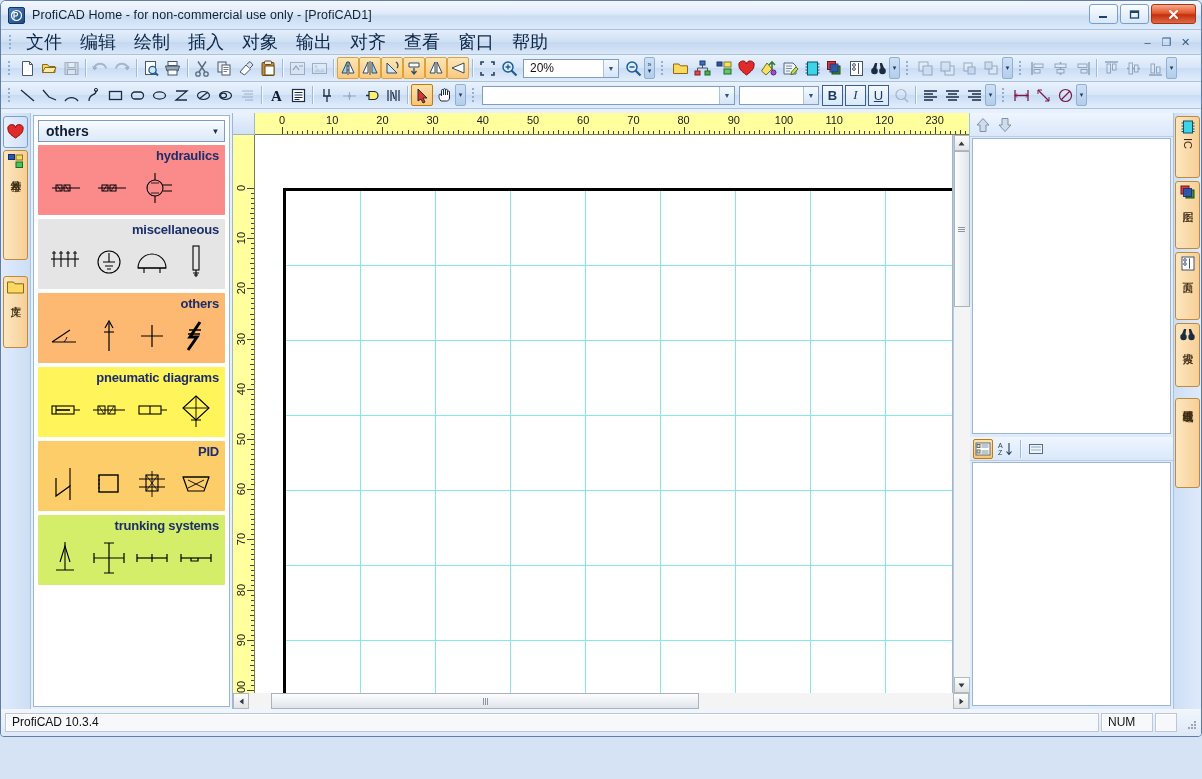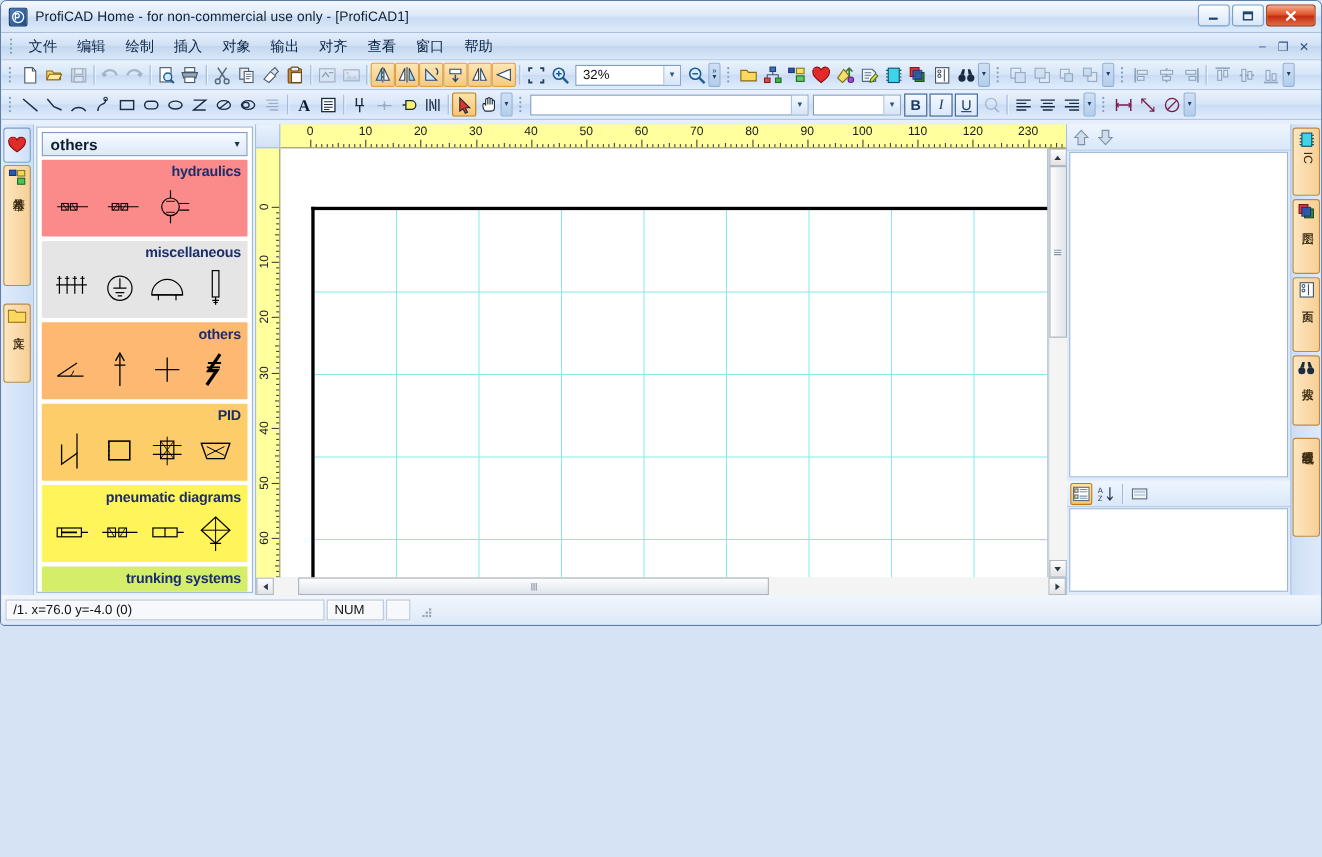--- a/index.html
+++ b/index.html
@@ -4,21 +4,21 @@
 <style>
   * { box-sizing: border-box; margin:0; padding:0; }
   html,body { width:1202px; height:779px; overflow:hidden; }
   body {
     font-family: "Liberation Sans", sans-serif;
     font-size: 12px;
     background: #d6e3f5;
     -webkit-font-smoothing: none;
   }
   .app {
-    position:relative; width:1202px; height:569px;
+    position:relative; width:1202px; height:737px;
     background: linear-gradient(180deg,#eef4fd 0%,#dfeafb 40%,#cfdff7 100%);
     border:1px solid #5e7ea8; border-radius:6px 6px 4px 4px;
     overflow:hidden;
   }
 
   
   .titlebar {
     height:29px; position:relative;
     background: linear-gradient(180deg,#f4f8fe 0%,#dfeaf9 45%,#cbdcf3 55%,#dcebfb 100%);
     border-bottom:1px solid #a8c0de;
@@ -48,21 +48,21 @@
   
   .menubar {
     height:25px; display:flex; align-items:center;
     background:linear-gradient(180deg,#e4eefb 0%,#cfe0f4 50%,#c3d7f0 51%,#d9e7f8 100%);
     border-bottom:1px solid #a9c2e0;
     padding-left:2px;
   }
   .gripper { width:8px;height:18px; display:flex;flex-direction:column;
      justify-content:center; align-items:center; gap:2px; margin:0 3px; }
   .gripper i { display:block;width:2px;height:2px;background:#7d9cc0;border-radius:50%; }
-  .menu-item { padding:3px 9px; font-size:13px; color:#0b2545; cursor:default; white-space:nowrap;}
+  .menu-item { padding:3px 9px; font-size:18px; color:#0b2545; cursor:default; white-space:nowrap;}
   .mdi-btns { margin-left:auto; display:flex; gap:4px; padding-right:8px; color:#34577f; font-size:11px;}
   .mdi-btns span { width:15px;text-align:center; }
 
   
   .toolbar-row {
     display:flex; align-items:center;
     background:linear-gradient(180deg,#eaf2fd 0%,#d7e6f8 48%,#cadcf4 52%,#e1edfc 100%);
     border-bottom:1px solid #a9c2e0;
     height:27px; padding-left:1px;
   }
@@ -437,21 +437,21 @@
         </svg>
     </div>
     <div class="tbtn">
       <svg width="17" height="17" viewBox="0 0 17 17">
           <circle cx="7" cy="7" r="5" fill="#d8ecfa" stroke="#1f5d94" stroke-width="1.5"></circle>
           <path d="M10.5 10.5 L15.5 15.5" stroke="#1f5d94" stroke-width="2.2"></path>
           <path d="M4.5 7 h5 M7 4.5 v5" stroke="#1f5d94" stroke-width="1.4"></path>
         </svg>
     </div>
     <div class="zoom-combo">
-      <div class="val">32%</div>
+      <div class="val">20%</div>
       <div class="arr">▼</div>
     </div>
     <div class="tbtn">
       <svg width="17" height="17" viewBox="0 0 17 17">
           <circle cx="7" cy="7" r="5" fill="#d8ecfa" stroke="#1f5d94" stroke-width="1.5"></circle>
           <path d="M10.5 10.5 L15.5 15.5" stroke="#1f5d94" stroke-width="2.2"></path>
           <path d="M4.5 7 h5" stroke="#1f5d94" stroke-width="1.4"></path>
         </svg>
     </div>
     <div class="tb-overflow">
@@ -937,20 +937,54 @@
               </div>
               <div class="sym">
                 <svg width="22" height="32" viewBox="0 0 22 32">
                     <path d="M15 2 L5 17 h7 L3 30" fill="none" stroke="#000" stroke-width="3" stroke-linejoin="miter"></path>
                     <path d="M4 10 h12 M3 14 h12" stroke="#000" stroke-width="1.6"></path>
                   </svg>
               </div>
             </div>
           </div>
 
+          <div class="lib-group" style="background:#fff45a">
+            <div class="gtitle">pneumatic diagrams</div>
+            <div class="lib-icons">
+              <div class="sym">
+                <svg width="34" height="16" viewBox="0 0 34 16">
+                    <rect x="4" y="4" width="22" height="8" fill="none" stroke="#000" stroke-width="1.1"></rect>
+                    <path d="M8 4 v8 M26 8 h6" stroke="#000" stroke-width="1.1"></path>
+                    <path d="M8 8 h14" stroke="#000" stroke-width="1.6"></path>
+                  </svg>
+              </div>
+              <div class="sym">
+                <svg width="36" height="16" viewBox="0 0 36 16">
+                    <path d="M2 8 h32" stroke="#000" stroke-width="1"></path>
+                    <rect x="7" y="4" width="7" height="8" fill="none" stroke="#000"></rect>
+                    <rect x="17" y="4" width="7" height="8" fill="none" stroke="#000"></rect>
+                    <path d="M8 4 l5 8 M18 12 l5 -8" stroke="#000" stroke-width=".8"></path>
+                  </svg>
+              </div>
+              <div class="sym">
+                <svg width="32" height="16" viewBox="0 0 32 16">
+                    <rect x="3" y="4" width="22" height="8" fill="none" stroke="#000" stroke-width="1.1"></rect>
+                    <path d="M25 8 h6 M14 4 v8" stroke="#000" stroke-width="1.1"></path>
+                  </svg>
+              </div>
+              <div class="sym">
+                <svg width="32" height="36" viewBox="0 0 32 36">
+                    <path d="M16 4 L29 16 L16 28 L3 16z" fill="none" stroke="#000" stroke-width="1.1"></path>
+                    <path d="M16 4 v24 M3 16 h26" stroke="#000" stroke-width=".9"></path>
+                    <path d="M16 28 v7 M11 28 h10" stroke="#000" stroke-width="1"></path>
+                  </svg>
+              </div>
+            </div>
+          </div>
+
           <div class="lib-group" style="background:#fdcd6a">
             <div class="gtitle">PID</div>
             <div class="lib-icons">
               <div class="sym">
                 <svg width="30" height="36" viewBox="0 0 30 36">
                     <path d="M20 2 v18" stroke="#000" stroke-width="1.1"></path>
                     <path d="M6 12 L6 30 L20 20 L20 34" fill="none" stroke="#000" stroke-width="1.2"></path>
                   </svg>
               </div>
               <div class="sym">
@@ -964,54 +998,20 @@
                     <rect x="9" y="6" width="12" height="16" fill="none" stroke="#000" stroke-width="1.1"></rect>
                     <path d="M2 10 h26 M2 18 h26" stroke="#000" stroke-width="1.1"></path>
                     <path d="M9 6 L21 22 M21 6 L9 22" stroke="#000" stroke-width=".8"></path>
                     <path d="M15 2 v26" stroke="#000" stroke-width=".9"></path>
                   </svg>
               </div>
               <div class="sym">
                 <svg width="32" height="24" viewBox="0 0 32 24">
                     <path d="M3 5 h26 l-5 14 h-16z" fill="none" stroke="#000" stroke-width="1.2"></path>
                     <path d="M3 5 h26 M8 8 L24 16 M24 8 L8 16" stroke="#000" stroke-width=".9"></path>
-                  </svg>
-              </div>
-            </div>
-          </div>
-
-          <div class="lib-group" style="background:#fff45a">
-            <div class="gtitle">pneumatic diagrams</div>
-            <div class="lib-icons">
-              <div class="sym">
-                <svg width="34" height="16" viewBox="0 0 34 16">
-                    <rect x="4" y="4" width="22" height="8" fill="none" stroke="#000" stroke-width="1.1"></rect>
-                    <path d="M8 4 v8 M26 8 h6" stroke="#000" stroke-width="1.1"></path>
-                    <path d="M8 8 h14" stroke="#000" stroke-width="1.6"></path>
-                  </svg>
-              </div>
-              <div class="sym">
-                <svg width="36" height="16" viewBox="0 0 36 16">
-                    <path d="M2 8 h32" stroke="#000" stroke-width="1"></path>
-                    <rect x="7" y="4" width="7" height="8" fill="none" stroke="#000"></rect>
-                    <rect x="17" y="4" width="7" height="8" fill="none" stroke="#000"></rect>
-                    <path d="M8 4 l5 8 M18 12 l5 -8" stroke="#000" stroke-width=".8"></path>
-                  </svg>
-              </div>
-              <div class="sym">
-                <svg width="32" height="16" viewBox="0 0 32 16">
-                    <rect x="3" y="4" width="22" height="8" fill="none" stroke="#000" stroke-width="1.1"></rect>
-                    <path d="M25 8 h6 M14 4 v8" stroke="#000" stroke-width="1.1"></path>
-                  </svg>
-              </div>
-              <div class="sym">
-                <svg width="32" height="36" viewBox="0 0 32 36">
-                    <path d="M16 4 L29 16 L16 28 L3 16z" fill="none" stroke="#000" stroke-width="1.1"></path>
-                    <path d="M16 4 v24 M3 16 h26" stroke="#000" stroke-width=".9"></path>
-                    <path d="M16 28 v7 M11 28 h10" stroke="#000" stroke-width="1"></path>
                   </svg>
               </div>
             </div>
           </div>
 
           <div class="lib-group" style="background:#d5ee6a">
             <div class="gtitle">trunking systems</div>
             <div class="lib-icons">
               <div class="sym">
                 <svg width="28" height="36" viewBox="0 0 28 36">
@@ -1452,22 +1452,22 @@
         <div class="vlabel">搜索</div>
       </div>
       <div class="vtab" style="height:90px;margin-top:8px">
         <div class="vlabel">电线管理器</div>
       </div>
     </div>
 
   </div>
 
   <div class="statusbar">
-    <div class="st-cell" style="width:290px">
-      <span>/1.  x=76.0  y=-4.0 (0)</span>
+    <div class="st-cell st-grow">
+      <span>ProfiCAD 10.3.4</span>
     </div>
     <div class="st-cell" style="width:52px">
       <span>NUM</span>
     </div>
     <div class="st-cell" style="width:22px"></div>
     <div class="resize-grip">
       <i style="left:10px;top:10px"></i>
         <i style="left:13px;top:10px"></i>
         <i style="left:13px;top:7px"></i>
       <i style="left:7px;top:13px"></i>

